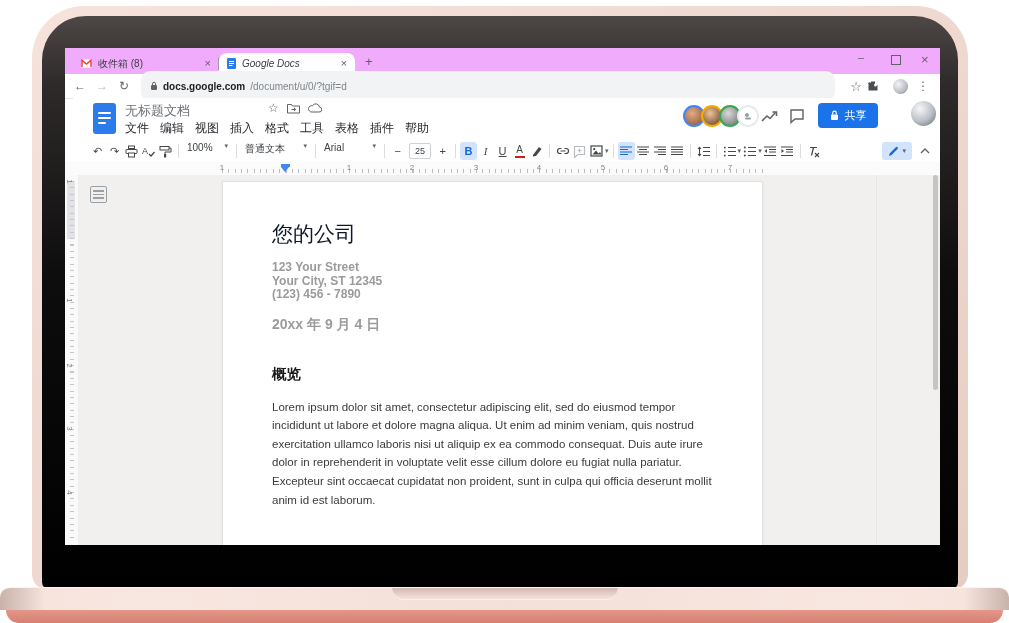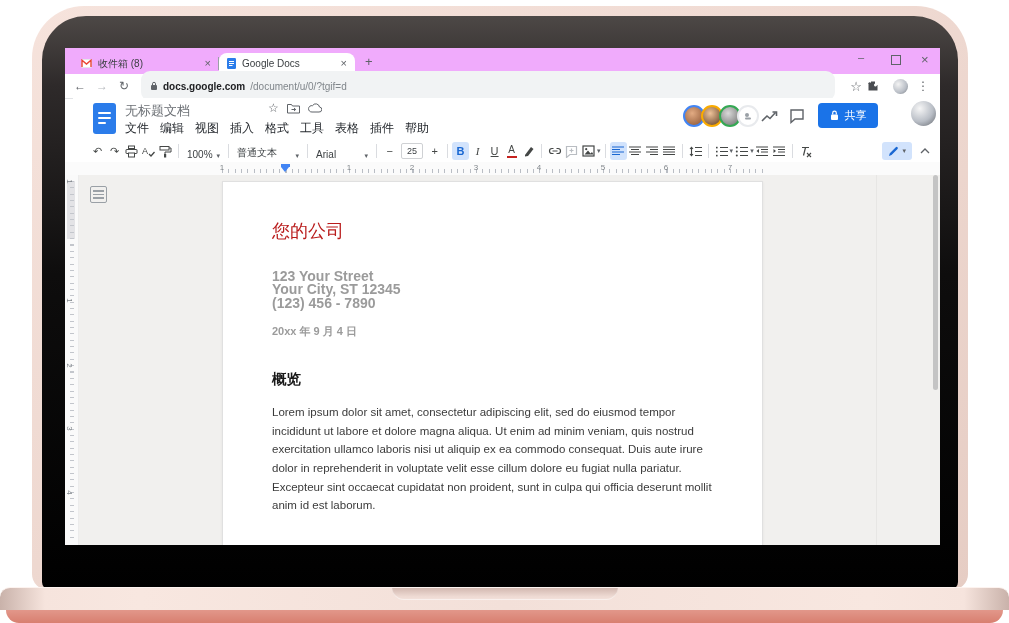--- a/index.html
+++ b/index.html
@@ -20,21 +20,21 @@
   .base-notch{position:absolute;left:392px;top:1px;width:226px;height:12px;border-radius:0 0 12px 12px;
     background:linear-gradient(180deg,#d2b8b0,#eedad3 70%,#f3e0d9);box-shadow:inset 0 -1px 1px rgba(255,255,255,.6);}
   .base-bottom{position:absolute;left:6px;top:23px;width:997px;height:13px;border-radius:0 0 16px 16px;
     background:linear-gradient(180deg,#e49habr,#d87f70);background:linear-gradient(180deg,#e2978a,#d87f70);}
 
   
   .tabstrip{position:absolute;left:0;top:0;width:100%;height:26px;background:#f0abfc;}
   .tab{position:absolute;top:5px;height:21px;display:flex;align-items:center;gap:6px;padding:0 8px;box-sizing:border-box;font-size:10px;color:#3c4043;}
   .tab-inactive{left:8px;width:146px;}
   .tab-inactive:after{content:"";position:absolute;right:0;top:4px;height:13px;width:1px;background:#9aa0a6;}
-  .tab-active{left:154px;width:136px;background:#fff;border-radius:8px 8px 0 0;}
+  .tab-active{left:154px;width:136px;background:#fff;border-radius:8px 8px 0 0;font-style:italic;}
   .tab-label{flex:1;white-space:nowrap;overflow:hidden;}
   .tab-x{color:#5f6368;font-size:11px;line-height:1;}
   .newtab{position:absolute;left:300px;top:6px;font-size:13px;color:#5f6368;}
   .winctl{position:absolute;top:7px;color:#5f6368;font-size:11px;line-height:11px;}
   .win-maxbox{width:8px;height:8px;border:1px solid #5f6368;display:inline-block;}
 
   .urlrow{position:absolute;left:0;top:26px;width:100%;height:24px;background:#fff;border-bottom:1px solid #e1e3e6;
     display:flex;align-items:center;}
   .navic{color:#5f6368;font-size:12px;width:22px;text-align:center;}
   .navic.dis{color:#b6b9bd;}
@@ -60,21 +60,21 @@
     display:flex;align-items:center;justify-content:center;gap:6px;color:#fff;font-size:11px;}
   .profile-avatar{position:absolute;left:838px;top:3px;width:25px;height:25px;border-radius:50%;
     background:radial-gradient(circle at 35% 30%,#f6f6f6,#b9bec6 55%,#62666c);}
 
   
   .dtoolbar{position:absolute;left:0;top:92px;width:100%;height:22px;background:#fff;
     display:flex;align-items:center;padding-left:24px;box-sizing:border-box;}
   .tbtn{height:18px;min-width:17px;display:flex;align-items:center;justify-content:center;color:#444746;font-size:11px;}
   .tbtn.sel{background:#d2e3fc;border-radius:3px;}
   .tsep{width:1px;height:14px;background:#dadce0;margin:0 4px;}
-  .tdd{display:flex;align-items:flex-end;gap:4px;font-size:10px;color:#3c4043;padding:0 4px;height:18px;}
+  .tdd{display:flex;align-items:flex-start;gap:12px;font-size:10px;color:#3c4043;padding:0 4px;height:18px;}
   .caret{font-size:7px;color:#5f6368;}
   .sizebox{width:20px;height:14px;border:1px solid #cfd1d4;border-radius:2px;font-size:9px;color:#3c4043;
     display:flex;align-items:center;justify-content:center;margin:0 3px;}
   .bold{font-weight:bold;color:#1967d2;}
   .ital{font-style:italic;font-family:"Liberation Serif",serif;}
   .undl{text-decoration:underline;}
   .acolor{display:flex;flex-direction:column;align-items:center;line-height:1;}
   .acolor b{font-weight:normal;font-size:10px;color:#444746;}
   .acolor i{width:10px;height:2px;background:#c5221f;margin-top:1px;}
   .pencil-pill{margin-left:auto;display:flex;align-items:center;gap:3px;background:#d2e3fc;border-radius:3px;height:18px;padding:0 6px;}
@@ -96,24 +96,24 @@
     background:repeating-linear-gradient(180deg,#c3c6cc 0,#c3c6cc 1px,transparent 1px,transparent 6.35px);}
   .vnum{position:absolute;left:2px;font-size:8px;color:#80868b;transform:rotate(90deg);}
   .outline-icon{position:absolute;left:25px;top:11px;width:15px;height:15px;border:1px solid #9aa0a6;border-radius:2px;background:#f1f0ee;}
   .outline-icon i{position:absolute;left:2px;right:2px;height:1.5px;background:#9aa0a6;}
   .rail-divider{position:absolute;left:811px;top:0;bottom:0;width:1px;background:#e7e6e4;}
   .scrollbar{position:absolute;right:2px;top:0;width:5px;height:215px;border-radius:3px;background:#c4c4c4;}
 
   .page{position:absolute;left:157px;top:6px;width:541px;height:420px;background:#fff;
     border:1px solid #e0e0e0;box-sizing:border-box;box-shadow:0 1px 3px rgba(0,0,0,.06);
     padding:40px 45px 0 49px;}
-  .pg-company{font-size:18px;color:#b91c1c;line-height:1.1;}
-  .pg-address{margin-top:28px;font-size:14px;font-weight:bold;color:#9b9b9b;line-height:13.5px;}
+  .pg-company{font-size:21px;color:#0f172a;line-height:1.1;}
+  .pg-address{margin-top:16px;font-size:12px;font-weight:bold;color:#9b9b9b;line-height:13.5px;}
   .pg-title{margin-top:24px;font-size:33px;font-weight:bold;color:#1f1f1f;line-height:1.05;}
-  .pg-date{margin-top:14px;font-size:11px;font-weight:bold;color:#9b9b9b;}
+  .pg-date{margin-top:14px;font-size:14px;font-weight:bold;color:#9b9b9b;}
   .pg-heading{margin-top:31px;font-size:14.5px;font-weight:bold;color:#1a1a1a;}
   .pg-body{margin-top:14px;width:452px;font-size:11.5px;line-height:18.6px;color:#3b3b3b;}
 
   svg{display:block;}
 </style>
 </head>
 <body>
 
 <div class="laptop-lid">
   <div class="bezel"></div>

